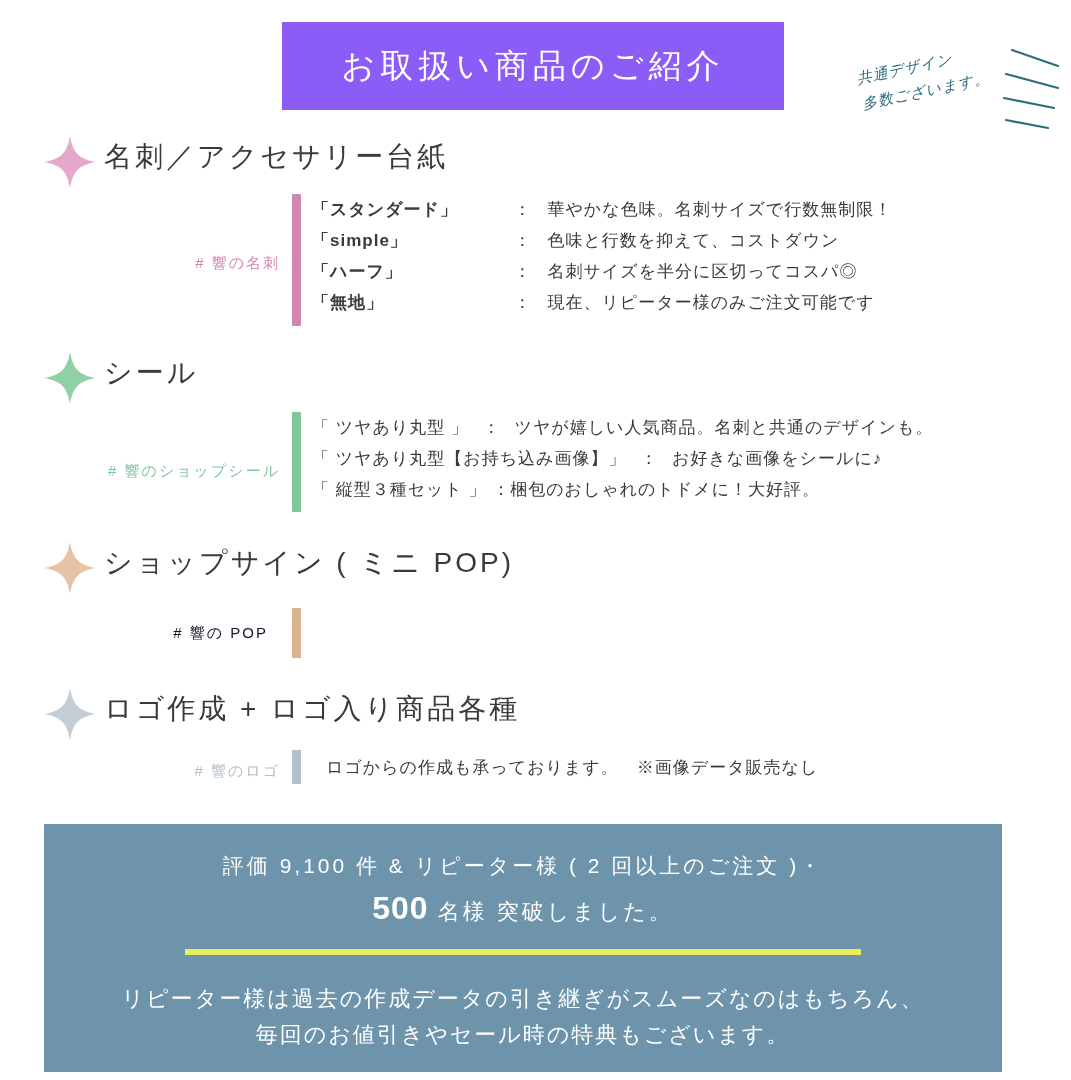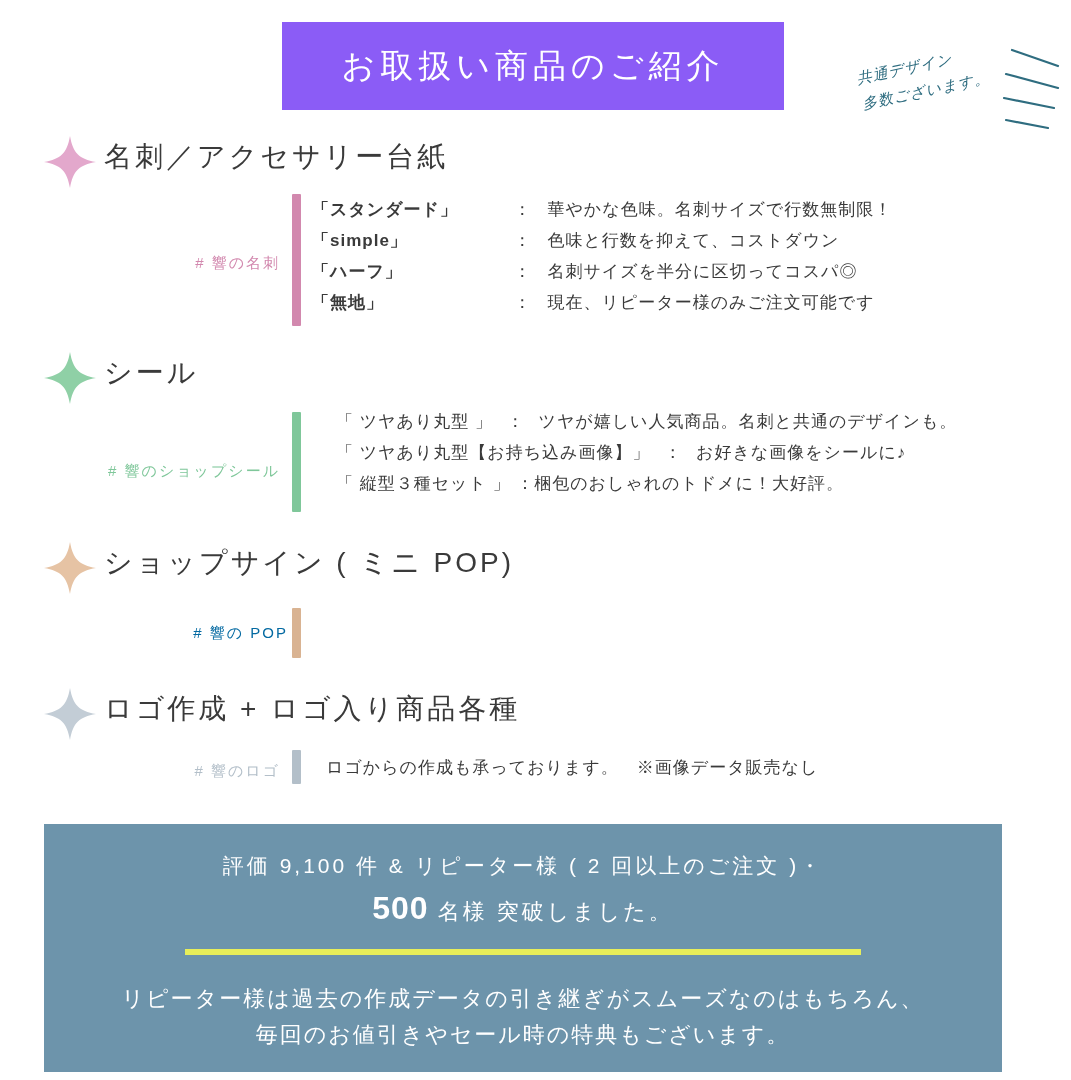--- a/index.html
+++ b/index.html
@@ -208,21 +208,21 @@
     <div class="sec-head">
       <svg class="star" viewBox="0 0 52 52">
         <path d="M26 0 C29 17 35 23 52 26 C35 29 29 35 26 52 C23 35 17 29 0 26 C17 23 23 17 26 0 Z" fill="#8fd0a6"></path>
       </svg>
       <div class="sec-title">シール</div>
     </div>
 
     <div class="tag" style="left:68px; top:112px; width:212px; color:#7fc79a;"># 響のショップシール</div>
     <div class="bar" style="left:292px; top:62px; height:100px; background:#7fc79a;"></div>
 
-    <div class="rows" style="left:312px; top:56px;margin-left:24px;">
+    <div class="rows" style="left:312px; top:62px;">
       <div>
         <span>「 ツヤあり丸型 」</span>
         <span style="display:inline-block;width:34px;text-align:center;">：</span>
         <span>ツヤが嬉しい人気商品。名刺と共通のデザインも。</span>
       </div>
       <div>
         <span>「 ツヤあり丸型【お持ち込み画像】」</span>
         <span style="display:inline-block;width:34px;text-align:center;">：</span>
         <span>お好きな画像をシールに♪</span>
       </div>
@@ -235,21 +235,21 @@
   </div>
 
   <div class="section" style="top:540px;">
     <div class="sec-head">
       <svg class="star" viewBox="0 0 52 52">
         <path d="M26 0 C29 17 35 23 52 26 C35 29 29 35 26 52 C23 35 17 29 0 26 C17 23 23 17 26 0 Z" fill="#e6c3a4"></path>
       </svg>
       <div class="sec-title">ショップサイン ( ミニ POP)</div>
     </div>
 
-    <div class="tag" style="left:128px; top:84px; width:160px; color:#0369a1;"># 響の POP</div>
+    <div class="tag" style="left:108px; top:84px; width:160px; color:#0f172a;"># 響の POP</div>
     <div class="bar" style="left:292px; top:68px; height:50px; background:#d9b392;"></div>
 
   </div>
 
   <div class="section" style="top:686px;">
     <div class="sec-head">
       <svg class="star" viewBox="0 0 52 52">
         <path d="M26 0 C29 17 35 23 52 26 C35 29 29 35 26 52 C23 35 17 29 0 26 C17 23 23 17 26 0 Z" fill="#c3cdd6"></path>
       </svg>
       <div class="sec-title">ロゴ作成 + ロゴ入り商品各種</div>

